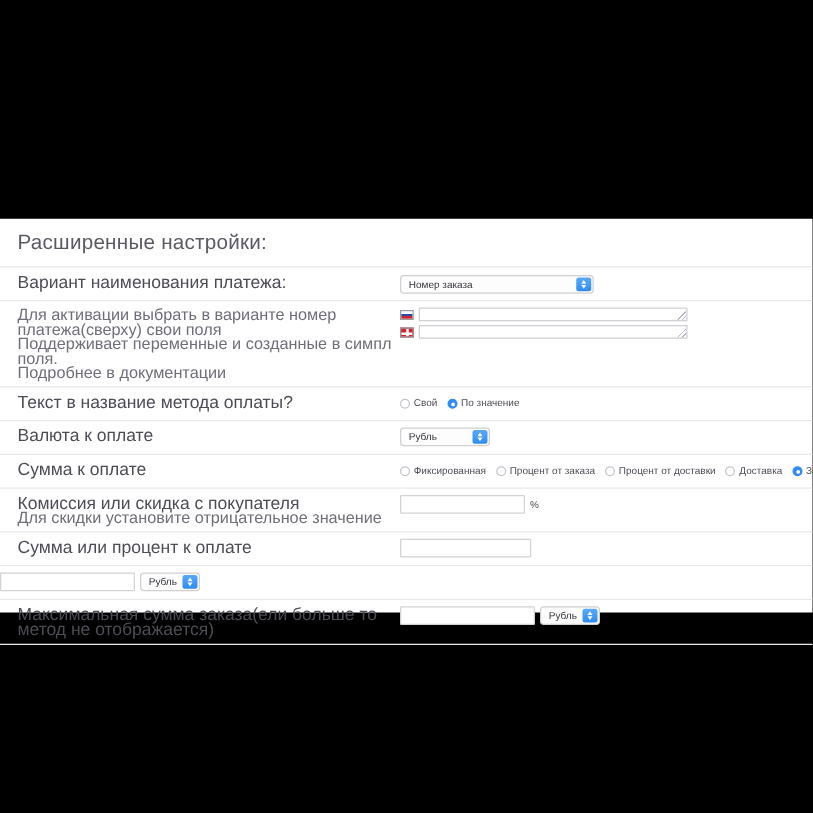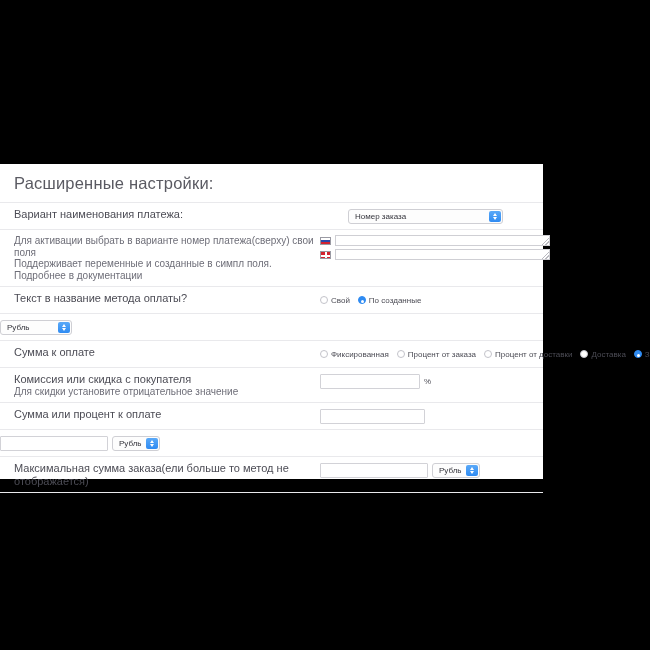--- a/index.html
+++ b/index.html
@@ -5,22 +5,22 @@
   * { box-sizing: border-box; }
   html, body { margin:0; padding:0; }
   body {
     width:650px; height:650px;
     background:#000000;
     font-family:"Liberation Sans", sans-serif;
     overflow:hidden;
   }
   #panel {
     position:absolute;
-    left:0; top:164px;
-    width:543px; height:315px;
+    left:0; top:175px;
+    width:650px; height:315px;
     background:#ffffff;
   }
   .title {
     font-size:16.5px;
     color:#5a5a62;
     font-weight:400;
     padding:10px 0 9px 14px;
     letter-spacing:0.2px;
   }
   .rows { width:100%; }
@@ -32,27 +32,27 @@
     padding:5px 0 5px 0;
   }
   .row.first { border-top:1px solid #e9e9ec; }
   .lbl {
     width:320px;
     padding-left:14px;
     padding-right:6px;
     flex:0 0 320px;
   }
   .lbl .main {
-    font-size:11px;
+    font-size:14px;
     color:#4c4c55;
     line-height:12.5px;
     display:block;
   }
   .lbl .sub {
-    font-size:10px;
+    font-size:13px;
     color:#6e6e78;
     line-height:11.5px;
     display:block;
   }
   .ctl {
     flex:1 1 auto;
     display:flex;
     align-items:center;
     padding-right:8px;
     min-height:16px;
@@ -83,21 +83,21 @@
     justify-content:center;
     gap:1px;
   }
   .arrowbox .up, .arrowbox .dn {
     width:0;height:0;
     border-left:2.5px solid transparent;
     border-right:2.5px solid transparent;
   }
   .arrowbox .up { border-bottom:3px solid #fff; }
   .arrowbox .dn { border-top:3px solid #fff; }
-  .sel.w-order { width:155px;margin-left:28px; }
+  .sel.w-order { width:155px; }
   .sel.w-cur { width:72px; }
   .sel.w-rub { width:48px; }
 
   
   .inp {
     height:15px;
     background:#fff;
     border:1px solid #d2d2d7;
     border-radius:1px;
   }
@@ -224,28 +224,31 @@
         <span class="main">Текст в название метода оплаты?</span>
       </div>
       <div class="ctl">
         <div class="radios">
           <label class="ropt">
             <span class="rdot"></span>
             <span class="rlabel">Свой</span>
           </label>
           <label class="ropt">
             <span class="rdot on"></span>
-            <span class="rlabel">По созданные</span>
-          </label>
-        </div>
-      </div>
-    </div>
-
-
-    <div class="row">
+            <span class="rlabel">По значение</span>
+          </label>
+        </div>
+      </div>
+    </div>
+
+
+    <div class="row">
+      <div class="lbl">
+        <span class="main">Валюта к оплате</span>
+      </div>
       <div class="ctl">
         <div class="sel w-cur">
           <span class="txt">Рубль</span>
           <span class="arrowbox">
             <span class="up"></span>
               <span class="dn"></span>
           </span>
         </div>
       </div>
     </div>

